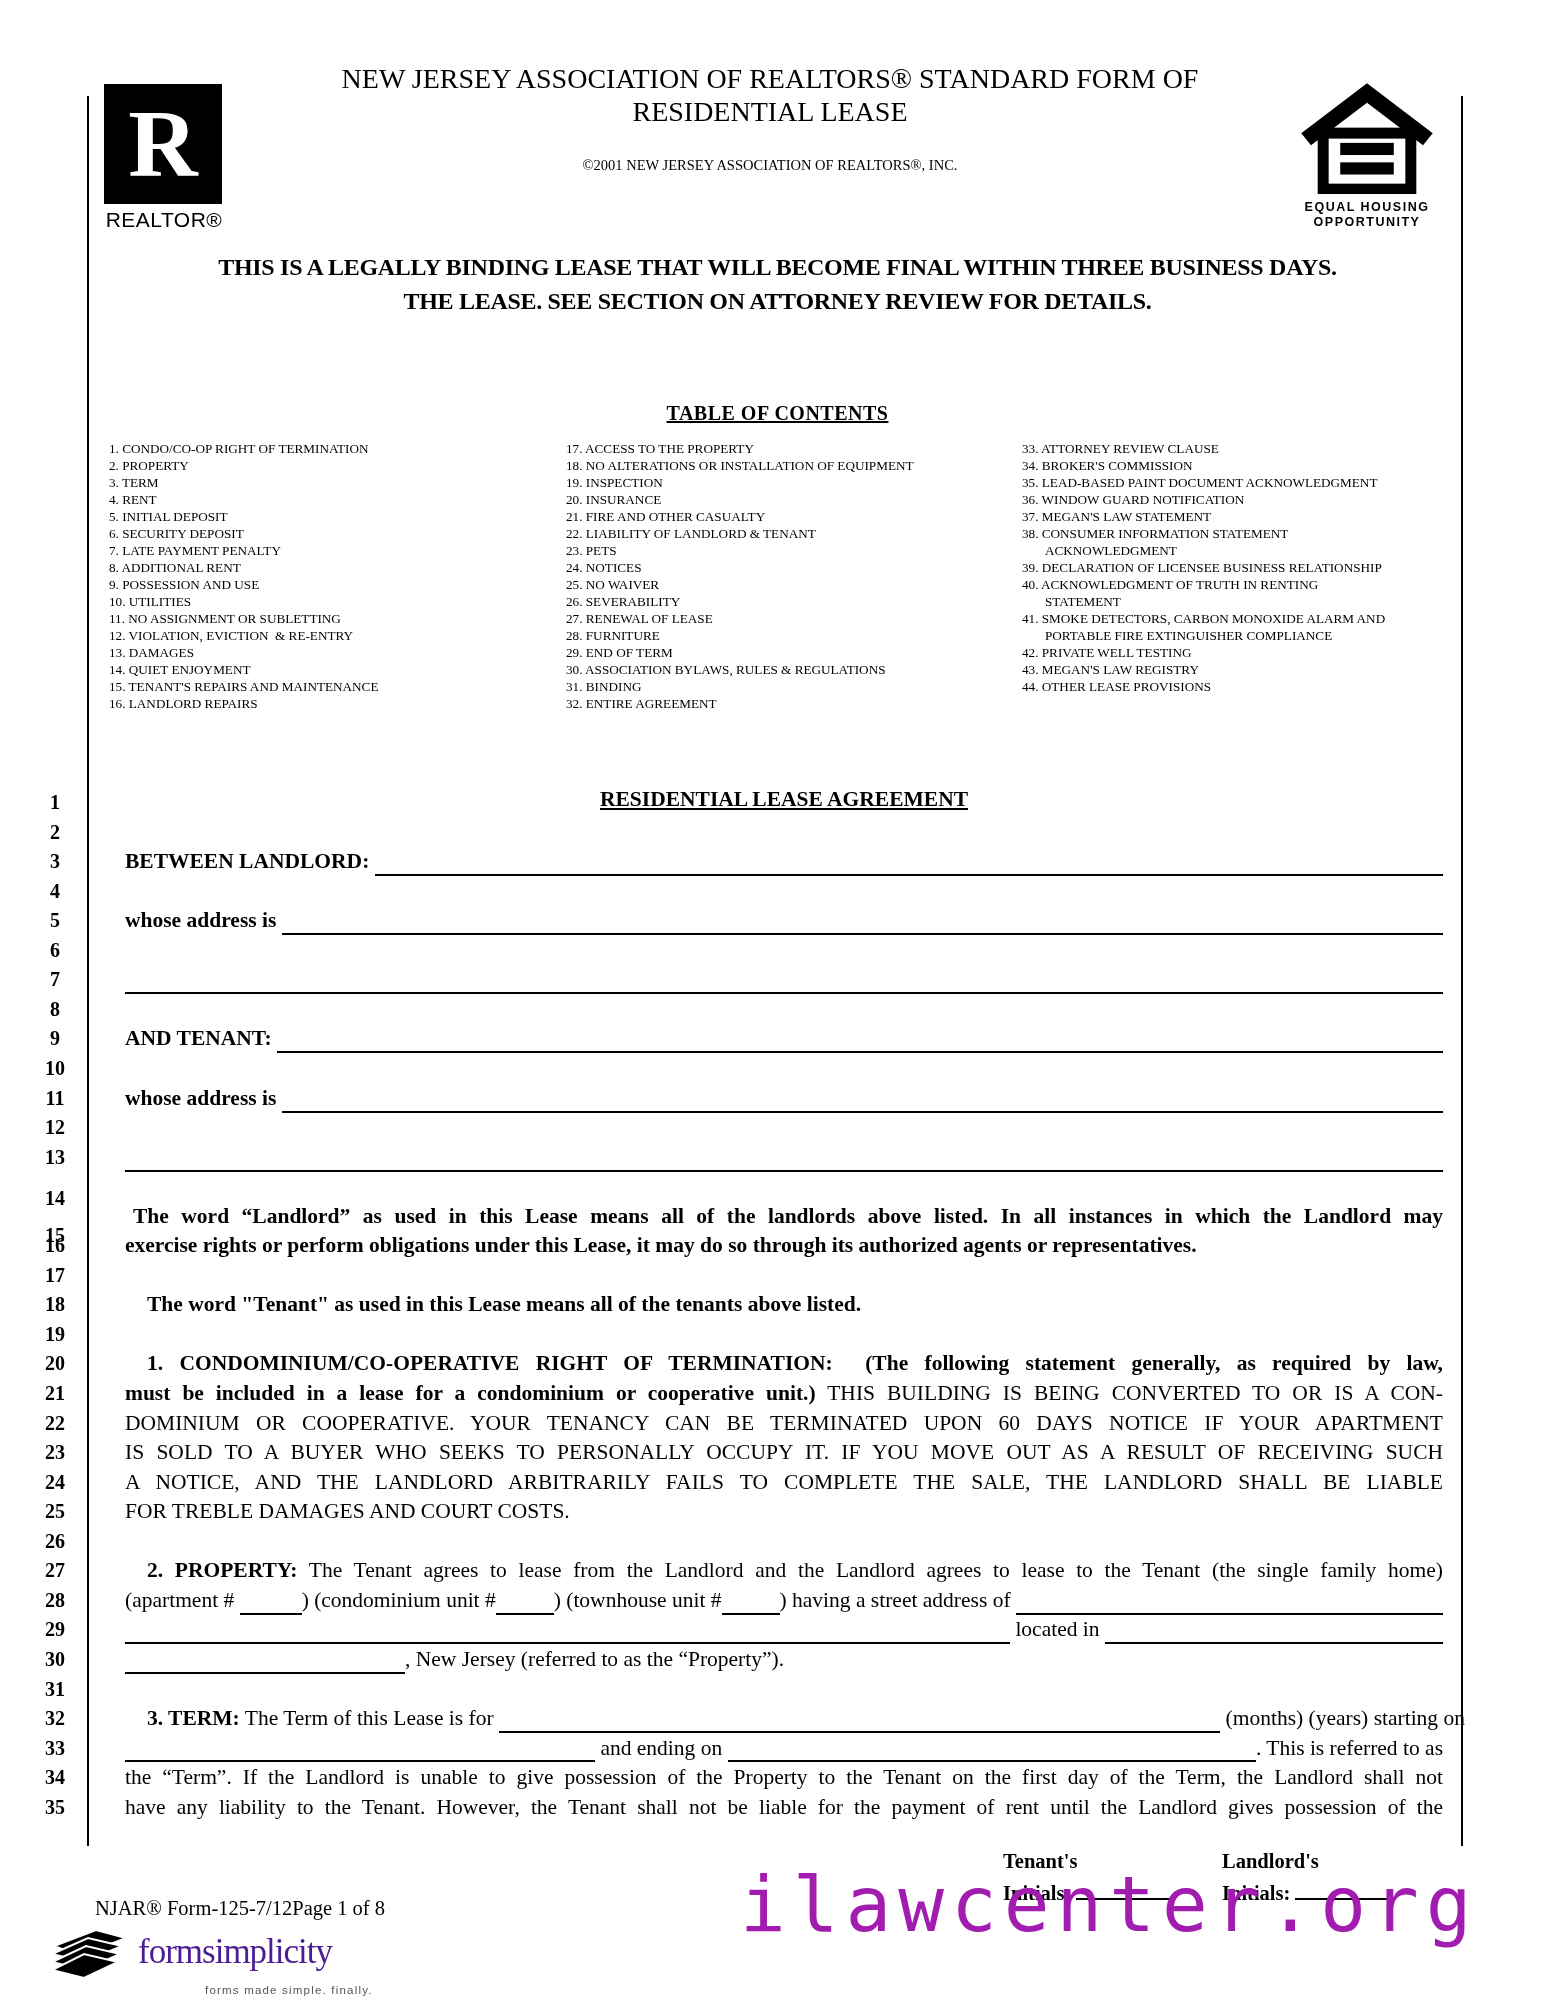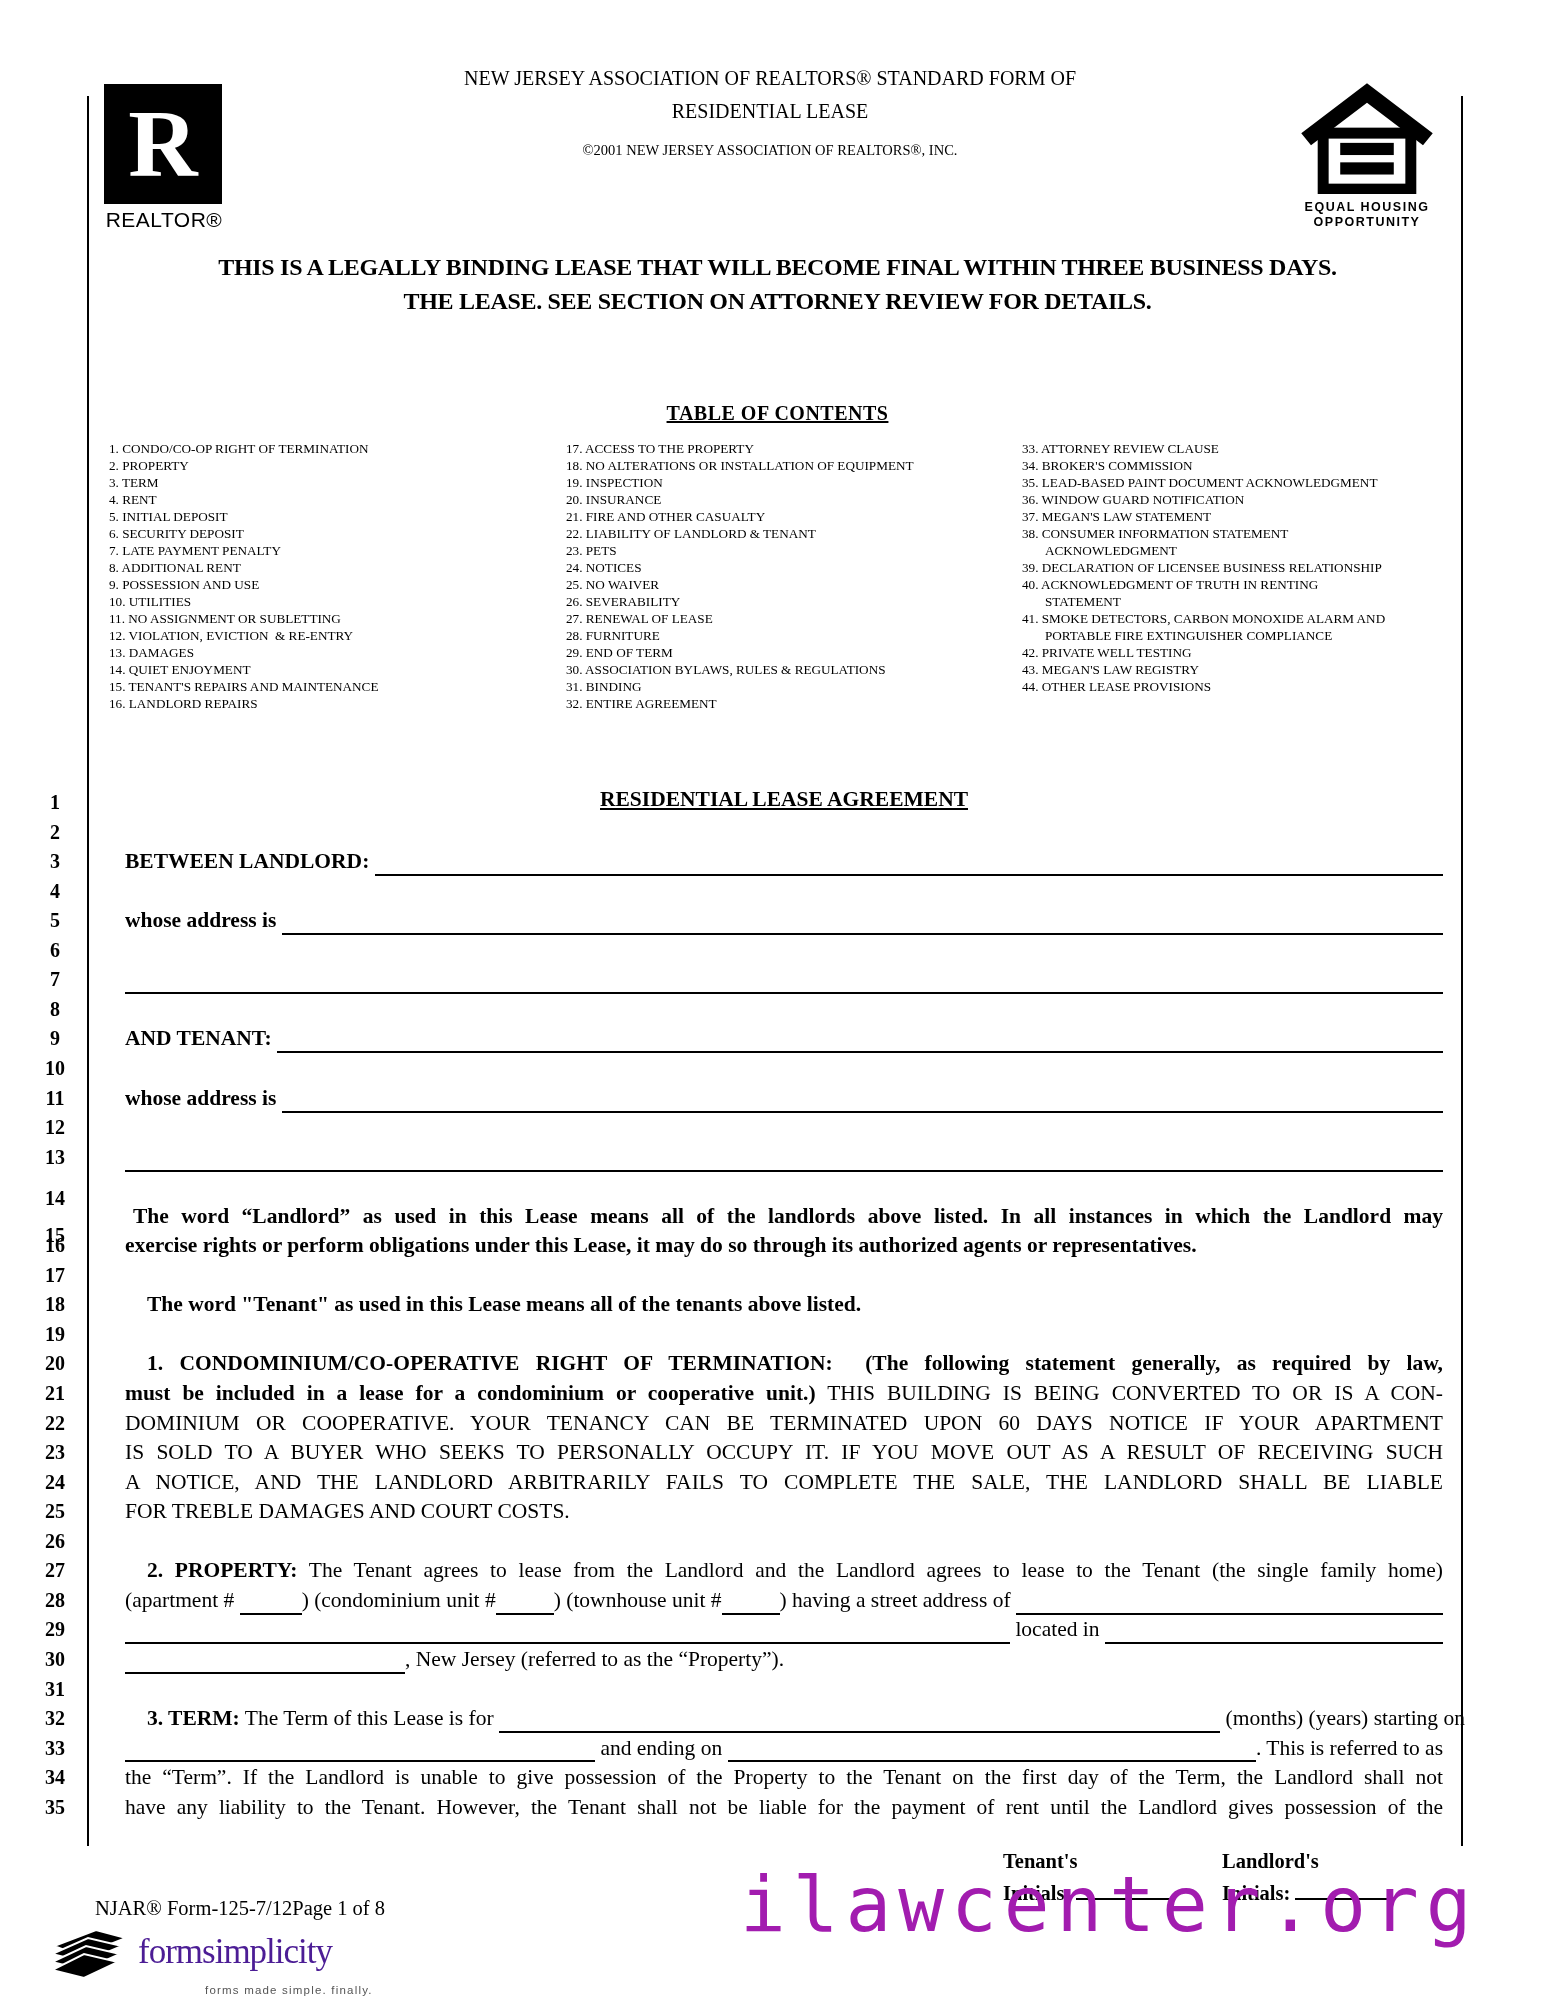--- a/index.html
+++ b/index.html
@@ -11,22 +11,22 @@
   #rule-left{left:87px}
   #rule-right{left:1461px}
 
   
   .realtor-box{position:absolute;left:104px;top:84px;width:118px;height:120px;background:#000;
     display:flex;align-items:center;justify-content:center}
   .realtor-r{color:#fff;font-size:96px;font-weight:bold;line-height:1;font-family:"Liberation Serif",serif}
   .realtor-label{position:absolute;left:98px;top:208px;width:132px;text-align:center;
     font-family:"Liberation Sans",sans-serif;font-size:21px;letter-spacing:.5px}
   .title-block{position:absolute;left:240px;top:62px;width:1060px;text-align:center}
-  .title-l1,.title-l2{font-size:20px;line-height:33px}
-  .copyright{font-size:14.5px;margin-top:14px}
+  .title-l1,.title-l2{font-size:28px;line-height:33px}
+  .copyright{font-size:14.5px;margin-top:29px}
   .eho{position:absolute;left:1283px;top:82px;width:168px;text-align:center}
   .eho-label{font-family:"Liberation Sans",sans-serif;font-weight:bold;font-size:12.5px;
     letter-spacing:1.5px;line-height:15px;margin-top:2px}
   .warning{position:absolute;left:100px;top:250px;width:1355px;text-align:center;
     font-weight:bold;font-size:24px;line-height:34px;letter-spacing:-.3px}
 
   
   .toc-heading{position:absolute;left:100px;top:402px;width:1355px;text-align:center;
     font-size:20px;font-weight:bold;text-decoration:underline;letter-spacing:.5px}
   .toc-col{position:absolute;top:440px;font-size:13.2px;line-height:17px}

